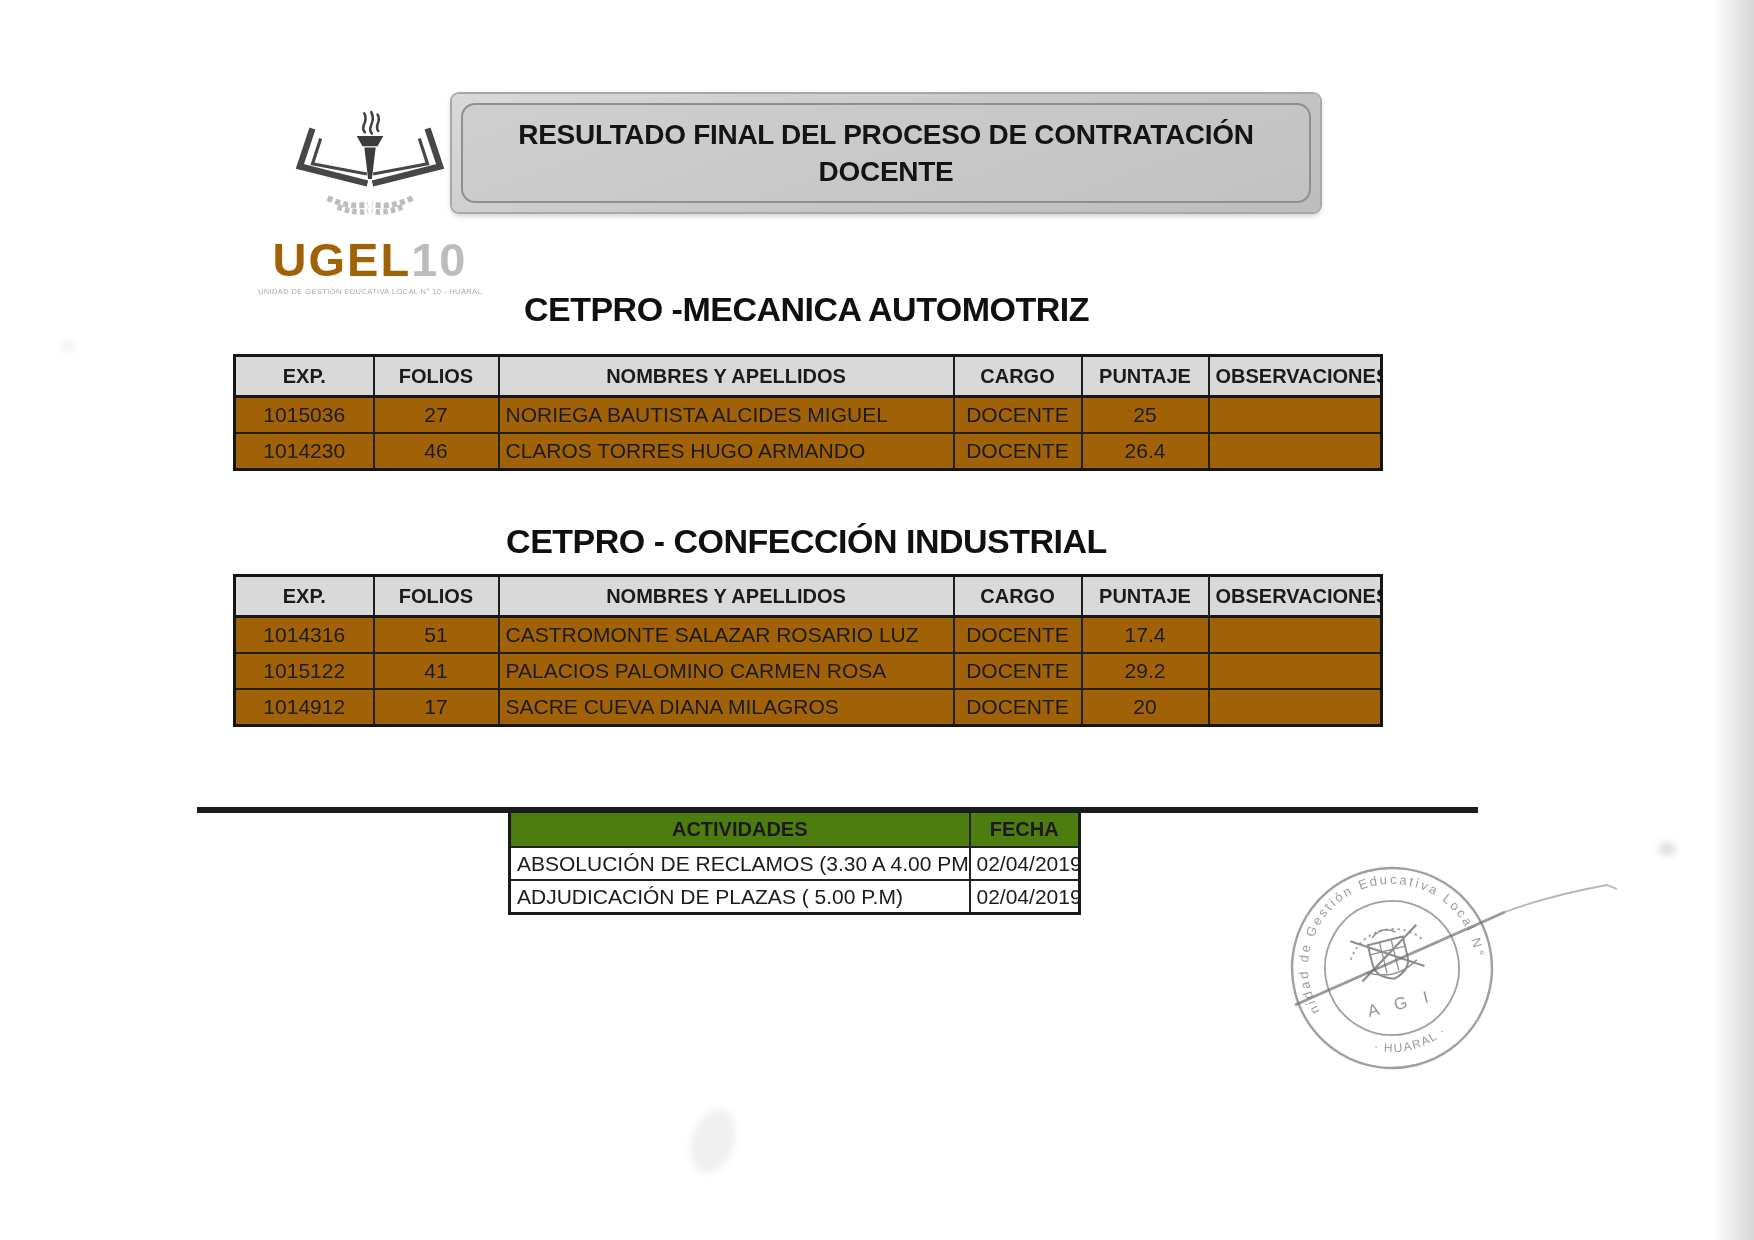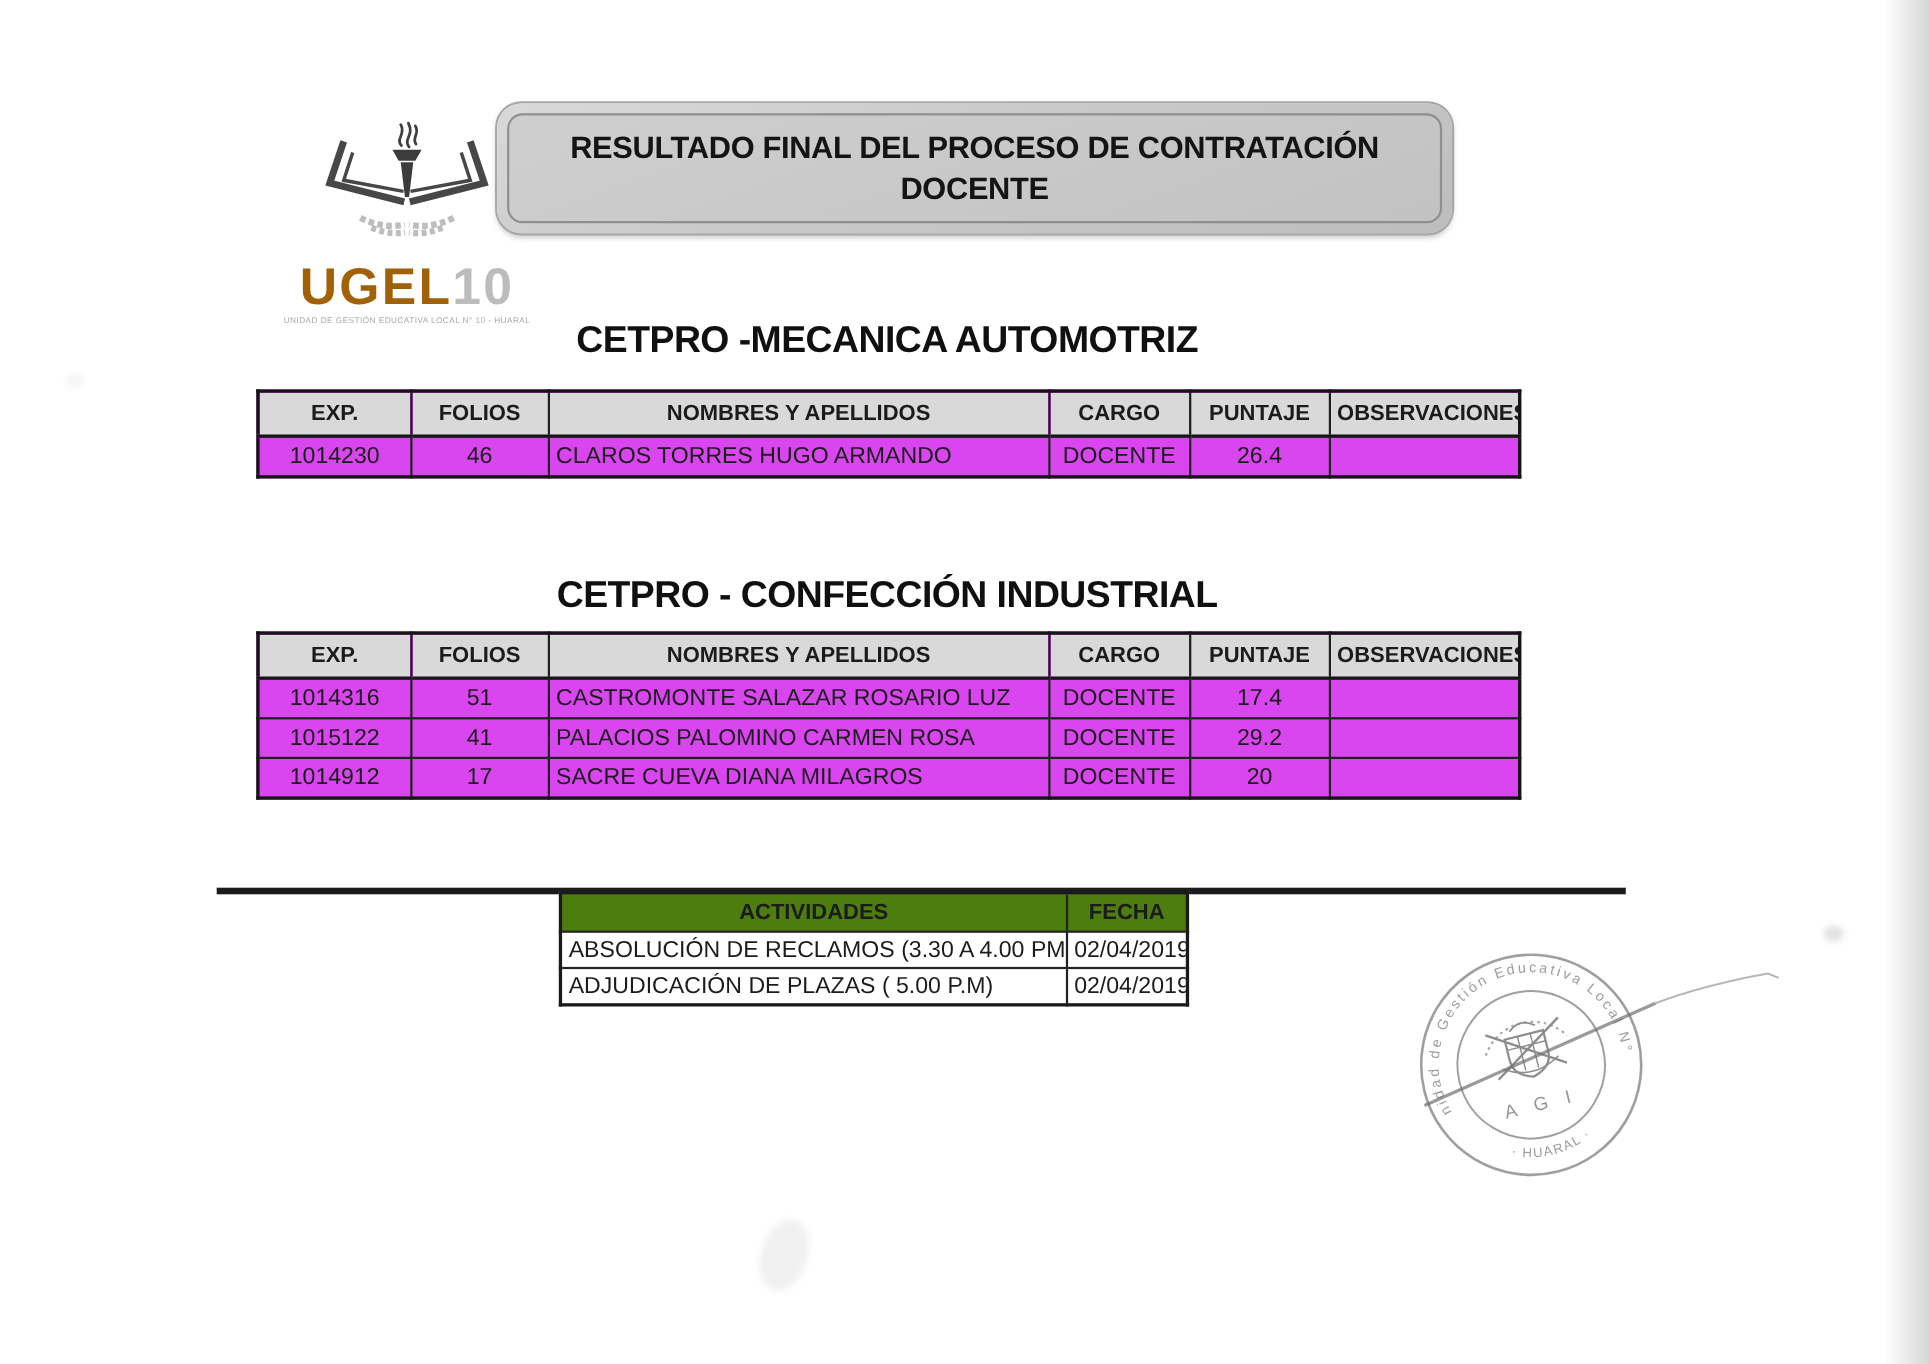--- a/index.html
+++ b/index.html
@@ -11,38 +11,38 @@
   #logo{position:absolute;left:252px;top:86px;width:236px;text-align:center;}
   #logo svg{display:block;margin:0 auto;}
   .logo-word{font-size:47px;font-weight:bold;letter-spacing:2px;line-height:40px;margin-top:2px;}
   .logo-word .dark{color:#a16207;}
   .logo-word .light{color:#bcbcbc;}
   .logo-caption{font-size:7.5px;color:#a9a9a9;letter-spacing:.4px;margin-top:7px;white-space:nowrap;}
   
   #banner{
     position:absolute;left:452px;top:94px;width:868px;height:118px;
     background:linear-gradient(160deg,#d9d9d9 0%,#c9c9c9 45%,#bdbdbd 100%);
-    border-radius:22px;box-shadow:0 0 0 2px #a8a8a8, 0 3px 6px rgba(0,0,0,.25);
+    border-radius:7px;box-shadow:0 0 0 2px #a8a8a8, 0 3px 6px rgba(0,0,0,.25);
     display:flex;align-items:center;justify-content:center;
   }
   #banner .inner{
     width:846px;height:96px;border-radius:14px;border:2px solid #8f8f8f;
     background:linear-gradient(160deg,#cfcfcf,#c2c2c2);
     display:flex;flex-direction:column;align-items:center;justify-content:center;
   }
   #banner .t{font-size:28px;font-weight:bold;line-height:37px;color:#141414;letter-spacing:-.3px;text-align:center;}
   
   .sec-title{
     position:absolute;left:233px;width:1147px;text-align:center;
     font-size:34px;font-weight:bold;letter-spacing:-.5px;color:#101010;white-space:nowrap;
   }
   
   table.rtable{
     position:absolute;border-collapse:collapse;table-layout:fixed;
-    width:1147px;background:#d946ef;
+    width:1147px;background:#a16207;
   }
   table.rtable th,table.rtable td{
     border:2px solid #1f1f1f;overflow:hidden;white-space:nowrap;
     font-size:21px;padding:0 6px;vertical-align:middle;
   }
   table.rtable{border:3px solid #151515;}
   table.rtable th{
     background:#d9d9d9;font-weight:bold;font-size:20px;height:38px;text-align:center;
     border-bottom:3px solid #151515;
   }
@@ -135,20 +135,28 @@
         <th>EXP.</th>
         <th>FOLIOS</th>
         <th>NOMBRES Y APELLIDOS</th>
         <th>CARGO</th>
         <th>PUNTAJE</th>
         <th>OBSERVACIONES</th>
       </tr>
     </thead>
     <tbody>
       <tr>
+        <td>1015036</td>
+        <td>27</td>
+        <td class="l">NORIEGA BAUTISTA ALCIDES MIGUEL</td>
+        <td>DOCENTE</td>
+        <td>25</td>
+        <td></td>
+      </tr>
+      <tr>
         <td>1014230</td>
         <td>46</td>
         <td class="l">CLAROS TORRES HUGO ARMANDO</td>
         <td>DOCENTE</td>
         <td>26.4</td>
         <td></td>
       </tr>
     </tbody>
   </table>
 

